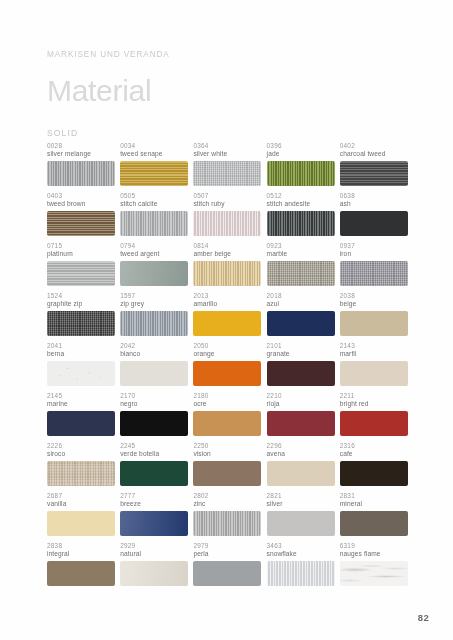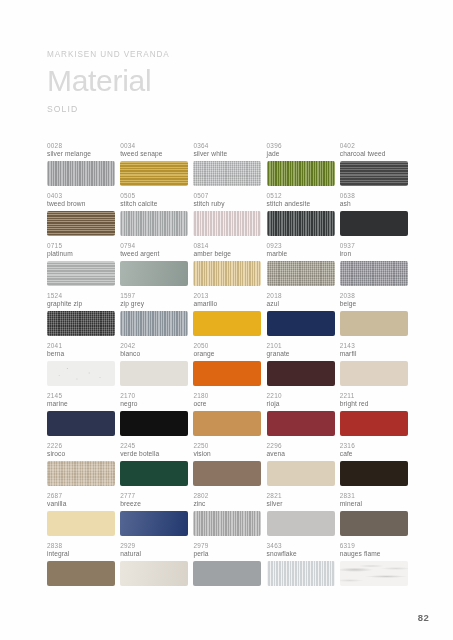--- a/index.html
+++ b/index.html
@@ -25,30 +25,30 @@
     left:47px; top:50px; width:370px;
   }
   .eyebrow{
     font-size:8.2px;
     letter-spacing:0.9px;
     color:#c9c9c9;
     font-weight:400;
     white-space:nowrap;
   }
   .title{
-    margin-top:6px;
+    margin-top:16px;
     font-size:30px;
     line-height:32px;
     letter-spacing:-0.3px;
     color:#d9d9d9;
     font-weight:400;
   }
   .section-label{
     position:absolute;
-    left:47px; top:104px;
+    left:47px; top:128px;
     font-size:8.6px;
     letter-spacing:1.1px;
     color:#c4c4c4;
     font-weight:400;
   }
 
   
   .grid{
     position:absolute;
     left:47px; top:142px;

